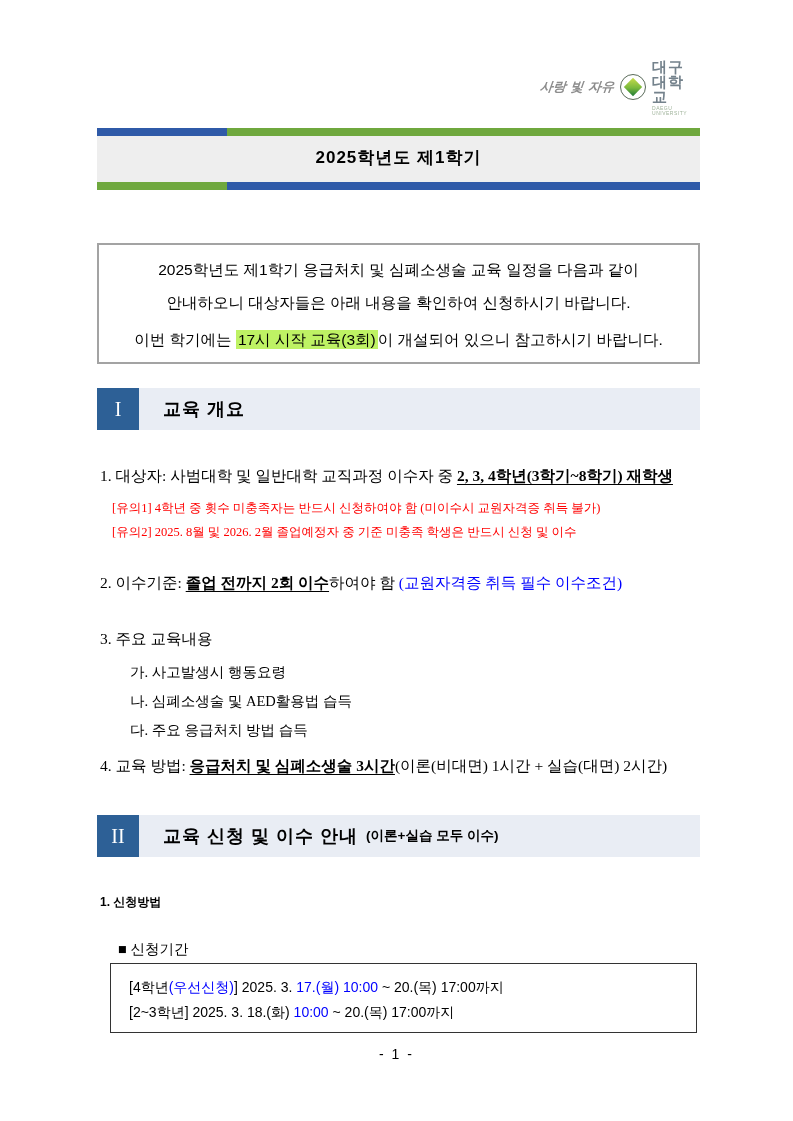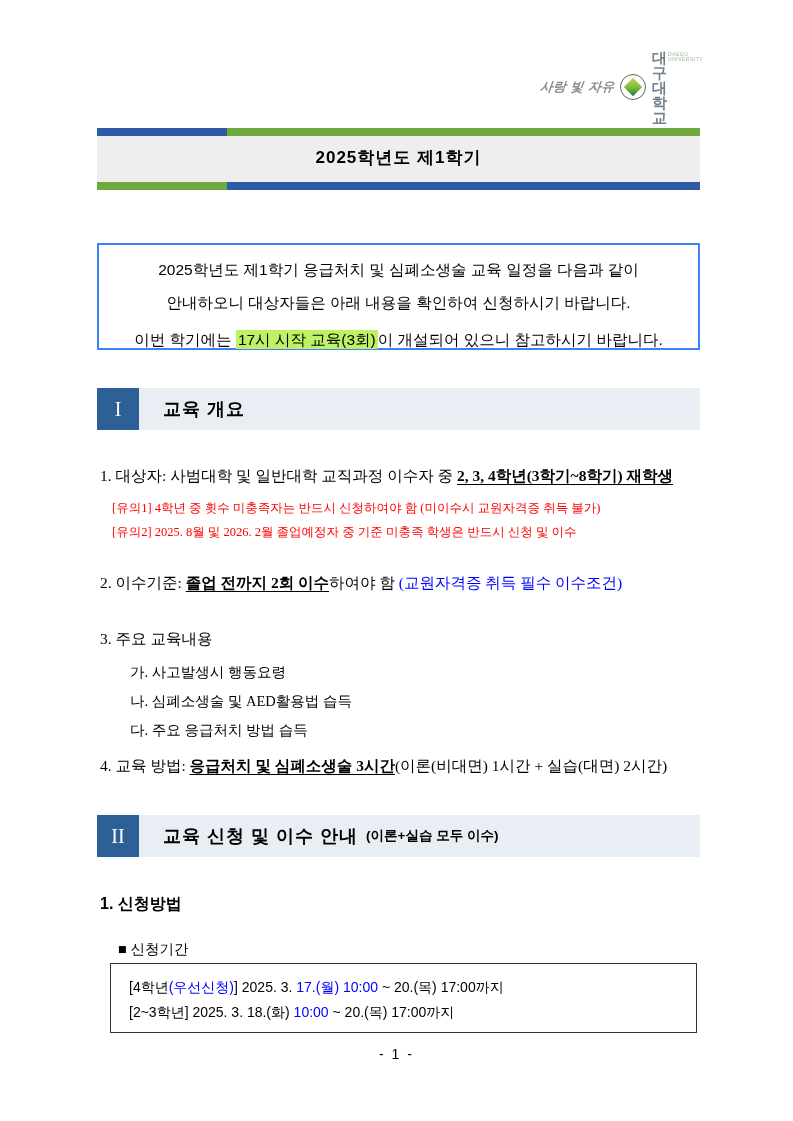--- a/index.html
+++ b/index.html
@@ -25,43 +25,43 @@
   .emblem{
     position:relative;width:26px;height:26px;flex:0 0 26px;
     border:1.5px solid #5a6b5a;border-radius:50%;
     box-sizing:border-box;background:#fff;
   }
   .emblem .diamond{
     position:absolute;left:50%;top:50%;width:13px;height:13px;
     transform:translate(-50%,-50%) rotate(45deg);
     background:linear-gradient(135deg,#c6dc4b 0%,#7ab93d 55%,#1d7a36 100%);
   }
-  .uni-names{display:flex;flex-direction:row;line-height:1;}
+  .uni-names{display:flex;flex-direction:column;line-height:1;}
   .uni-kr{font-family:"Liberation Sans",sans-serif;font-weight:bold;font-size:15px;color:#74828c;letter-spacing:1px;}
   .uni-en{font-family:"Liberation Sans",sans-serif;font-size:5px;color:#9fb39a;margin-top:2px;letter-spacing:.5px;}
   
   .header{position:absolute;top:128px;left:97px;width:603px;}
   .bar{display:flex;height:8px;width:100%;}
   .bar .seg{height:100%;}
   .seg.blue{background:#2f5aa8;}
   .seg.green{background:#6fa83e;}
   .bar.top .seg.blue{width:21.5%;}
   .bar.top .seg.green{width:78.5%;}
   .bar.bottom .seg.green{width:21.5%;}
   .bar.bottom .seg.blue{width:78.5%;}
   .header-body{
     background:#eeeeee;text-align:center;padding:10px 0 13px 0;
     font-family:"Liberation Sans","DejaVu Sans",sans-serif;
   }
   .header-sub{font-size:17px;font-weight:bold;letter-spacing:1px;}
   .header-title{font-size:26px;font-weight:bold;letter-spacing:2px;margin-top:6px;}
   
   .notice{
-    position:absolute;top:243px;left:97px;width:603px;height:107px;
-    border:2px solid #3b82f6;box-sizing:border-box;
+    position:absolute;top:243px;left:97px;width:603px;height:121px;
+    border:2px solid #a3a3a3;box-sizing:border-box;
     font-family:"Liberation Sans","DejaVu Sans",sans-serif;
     font-size:15.5px;text-align:center;
   }
   .notice p{margin:0;}
   .notice .l1{margin-top:15px;}
   .notice .l2{margin-top:12px;}
   .notice .l3{margin-top:16px;}
   .hl{background:#bef264;padding:1px 2px;}
   
   .section-bar{
@@ -89,21 +89,21 @@
   .i3{top:629px;}
   .sub{position:absolute;left:130px;font-size:14.5px;white-space:nowrap;}
   .s-a{top:663px;}
   .s-b{top:692px;}
   .s-c{top:721px;}
   .i4{top:756px;}
   .u{font-weight:bold;text-decoration:underline;text-underline-offset:3px;}
   .u2{text-decoration:underline;text-underline-offset:3px;font-weight:bold;}
   .blue-t{color:#0000ff;}
   
-  .method-title{position:absolute;left:100px;top:894px;font-size:16px;font-family:"Liberation Sans",sans-serif;}
+  .method-title{position:absolute;left:100px;top:894px;font-size:12px;font-family:"Liberation Sans",sans-serif;}
   .method-title b{font-weight:bold;}
   .period-title{position:absolute;left:118px;top:940px;font-size:14.5px;}
   .pbox{
     position:absolute;left:110px;top:963px;width:587px;height:70px;
     border:1px solid #333;box-sizing:border-box;
     font-family:"Liberation Sans","DejaVu Sans",sans-serif;
     font-size:14px;padding:11px 0 0 18px;line-height:25px;
   }
   .pbox p{margin:0;white-space:nowrap;}
   

